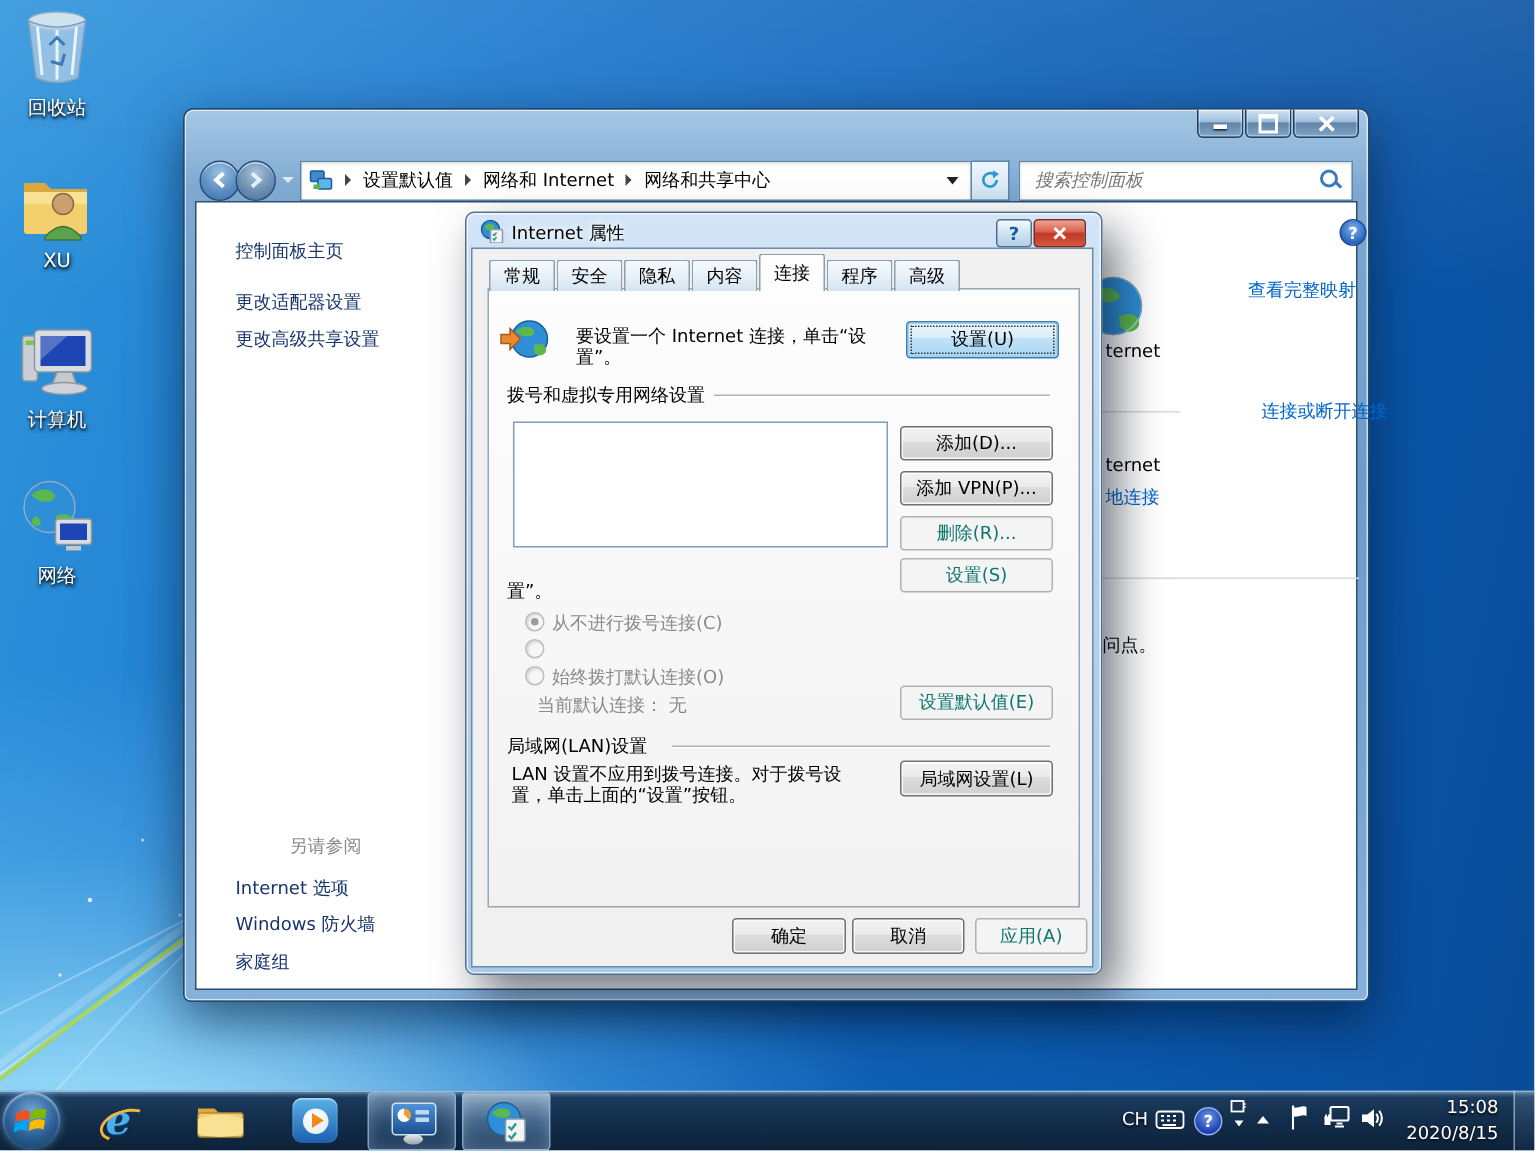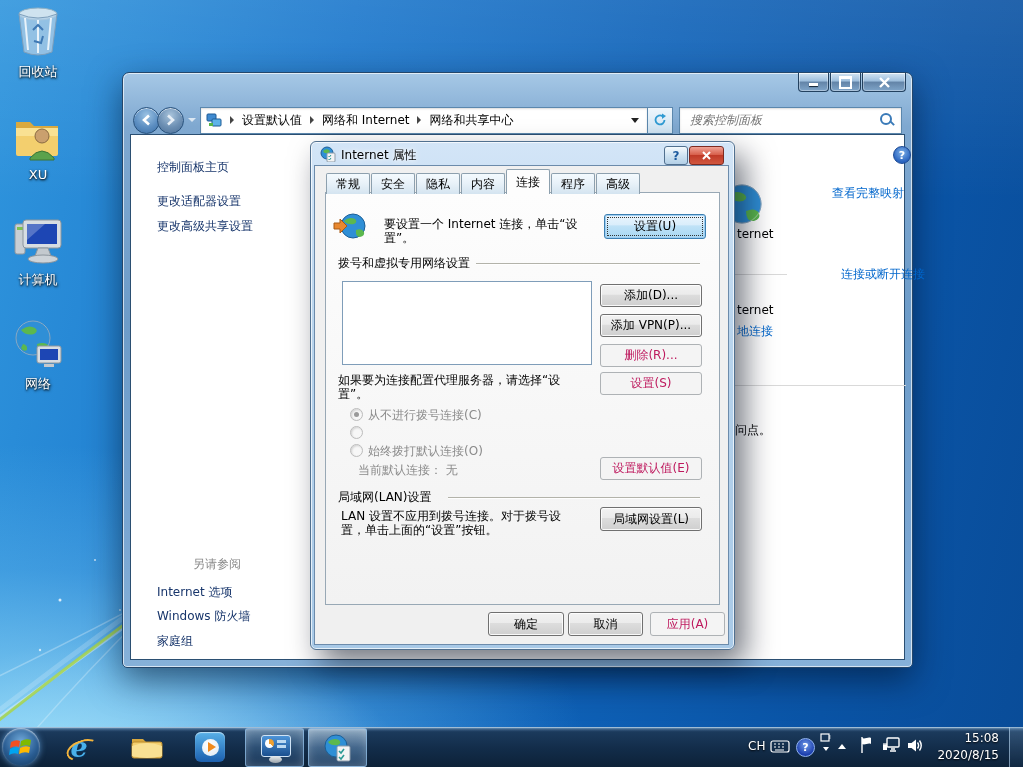--- a/index.html
+++ b/index.html
@@ -43,21 +43,21 @@
   .dlg-client{position:absolute;left:4px;top:24px;width:413px;height:478px;background:#f0f0f0;box-shadow:0 0 0 1px #6c8bab;}
   .tab{height:20px;padding:0 9px;display:flex;align-items:center;font-size:12px;border:1px solid #8da0ae;border-bottom:none;
     background:linear-gradient(180deg,#f4fafe 0%,#e9f2f9 45%,#d4e4f0 100%);border-radius:2px 2px 0 0;margin-right:1px;}
   .tab.active{background:#fdfdfd;height:24px;margin-top:-4px;z-index:3;position:relative;}
   .page{position:absolute;left:10px;top:26px;width:393px;height:411px;background:linear-gradient(180deg,#fdfdfd,#f2f2f2);border:1px solid #98a8b5;}
   .btn7{position:absolute;display:flex;align-items:center;justify-content:center;font-size:12px;color:#000;cursor:pointer;
     background:linear-gradient(180deg,#f2f2f2 0%,#ebebeb 45%,#dddddd 46%,#cfcfcf 100%);
     border:1px solid #707070;border-radius:3px;box-shadow:inset 0 0 0 1px rgba(255,255,255,.85);}
   .btn7.default{border-color:#3c7fb1;background:linear-gradient(180deg,#eaf5fd 0%,#d9edfb 45%,#c0e2f7 46%,#a8d8f3 100%);
     box-shadow:inset 0 0 0 1px #9ecef2;outline:1px dotted #333;outline-offset:-4px;}
-  .btn7.disabled{color:#be185d;border-color:#aeb2b5;background:#f4f4f4;box-shadow:none;cursor:default;}
+  .btn7.disabled{color:#0f766e;border-color:#aeb2b5;background:#f4f4f4;box-shadow:none;cursor:default;}
   .grpline{position:absolute;height:0;border-top:1px solid #b3b3aa;box-shadow:0 1px 0 rgba(255,255,255,.9);}
   .radio{position:absolute;width:11px;height:11px;border-radius:50%;border:1px solid #bcbcbc;background:#f7f7f7;box-shadow:inset 1px 1px 2px rgba(0,0,0,.15);}
   .radio.sel::after{content:"";position:absolute;left:3px;top:3px;width:5px;height:5px;border-radius:50%;background:#9a9a9a;}
   .dtext{position:absolute;font-size:12px;white-space:nowrap;}
   
   .taskbar{position:absolute;left:0;bottom:0;width:1023px;height:40px;
     background:linear-gradient(180deg,#7ba7cc 0%,#33557a 7%,#1b3a5c 12%,#122c49 55%,#0d2238 100%);
     box-shadow:inset 0 1px 0 rgba(255,255,255,.35);}
   .tb-btn{position:absolute;top:1px;height:37px;width:57px;border:1px solid rgba(150,195,235,.75);border-radius:3px;
     display:flex;align-items:center;justify-content:center;
@@ -262,21 +262,20 @@
         <div class="btn7 default" style="left:278px;top:21px;width:100px;height:23px;">设置(U)</div>
 
         <div class="dtext" style="left:12px;top:62px;">拨号和虚拟专用网络设置</div>
         <div class="grpline" style="left:150px;top:70px;width:224px;"></div>
 
         <div class="abs" style="left:16px;top:88px;width:248px;height:82px;background:#fff;border:1px solid #7f9db9;"></div>
         <div class="btn7" style="left:274px;top:91px;width:100px;height:21px;">添加(D)...</div>
         <div class="btn7" style="left:274px;top:121px;width:100px;height:21px;">添加 VPN(P)...</div>
         <div class="btn7 disabled" style="left:274px;top:151px;width:100px;height:21px;">删除(R)...</div>
 
-        <div class="dtext" style="left:12px;top:179px;">如果要为连接配置代理服务器，请选择“设</div>
         <div class="dtext" style="left:12px;top:193px;">置”。</div>
         <div class="btn7 disabled" style="left:274px;top:179px;width:100px;height:21px;">设置(S)</div>
 
         <span class="radio sel" style="left:24px;top:215px;"></span>
         <div class="dtext gray" style="left:42px;top:214px;">从不进行拨号连接(C)</div>
         <span class="radio" style="left:24px;top:233px;"></span>
         <span class="radio" style="left:24px;top:251px;"></span>
         <div class="dtext gray" style="left:42px;top:250px;">始终拨打默认连接(O)</div>
 
         <div class="dtext gray" style="left:32px;top:269px;">当前默认连接： 无</div>

